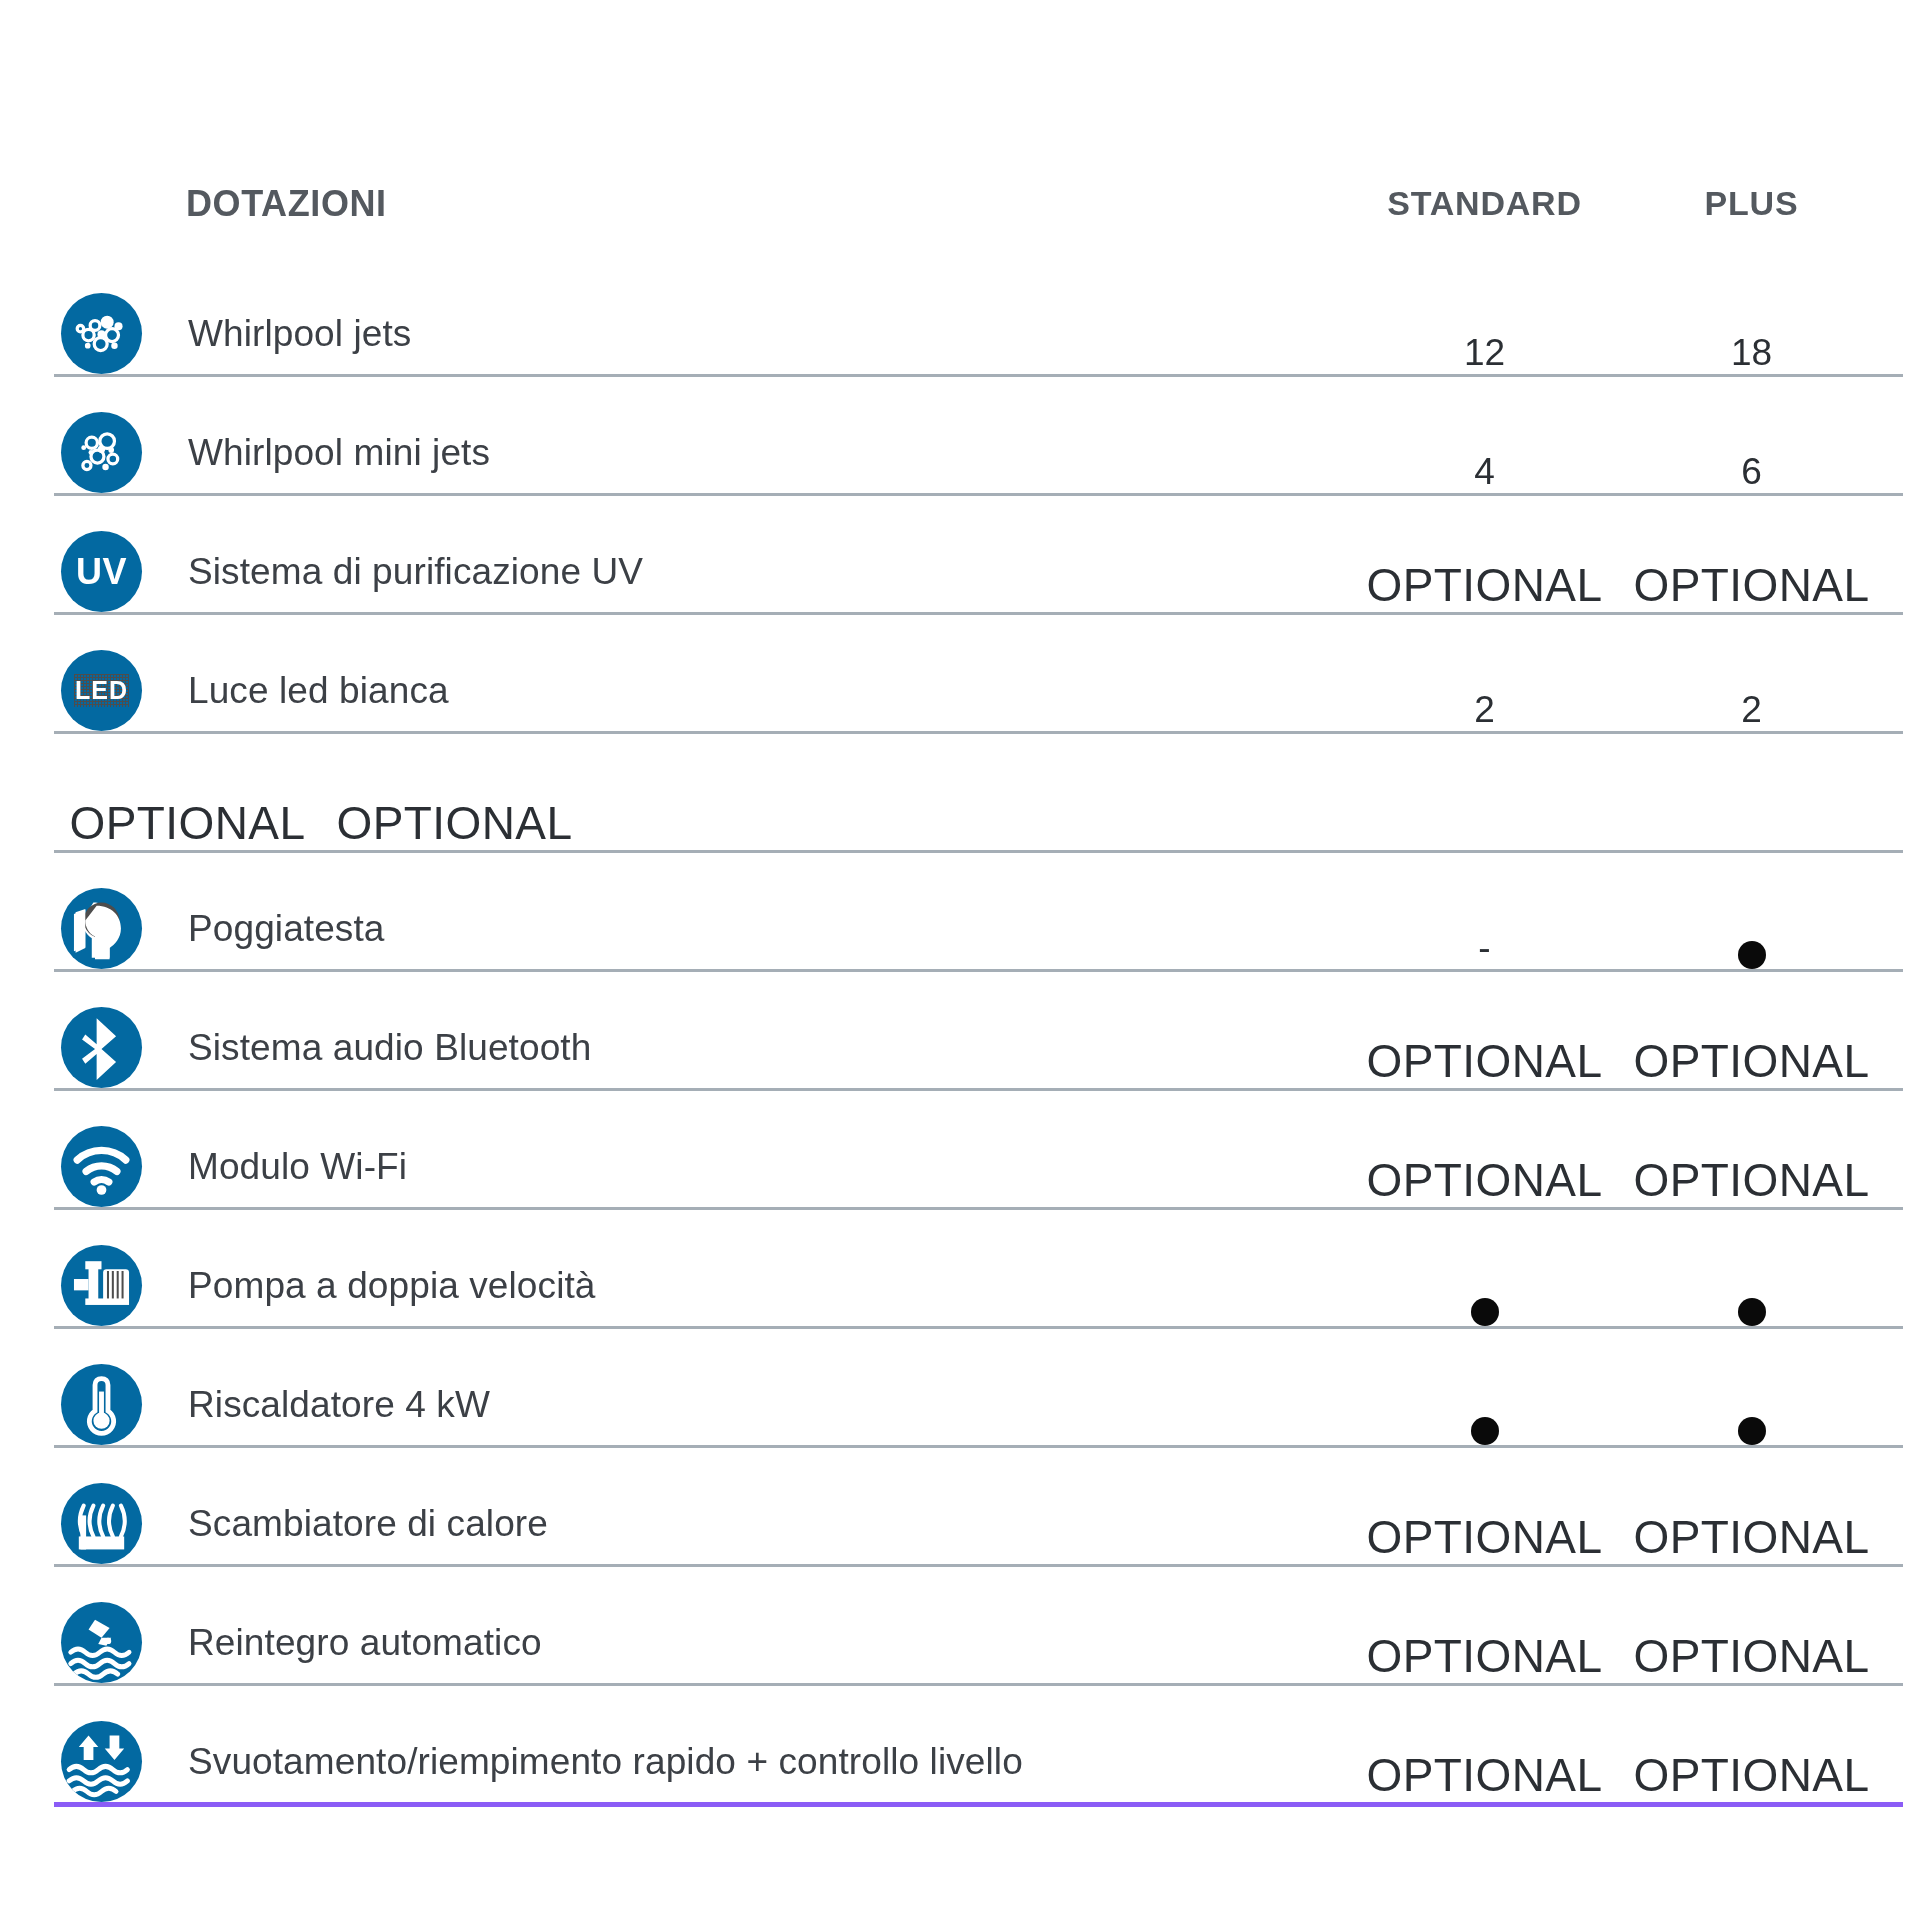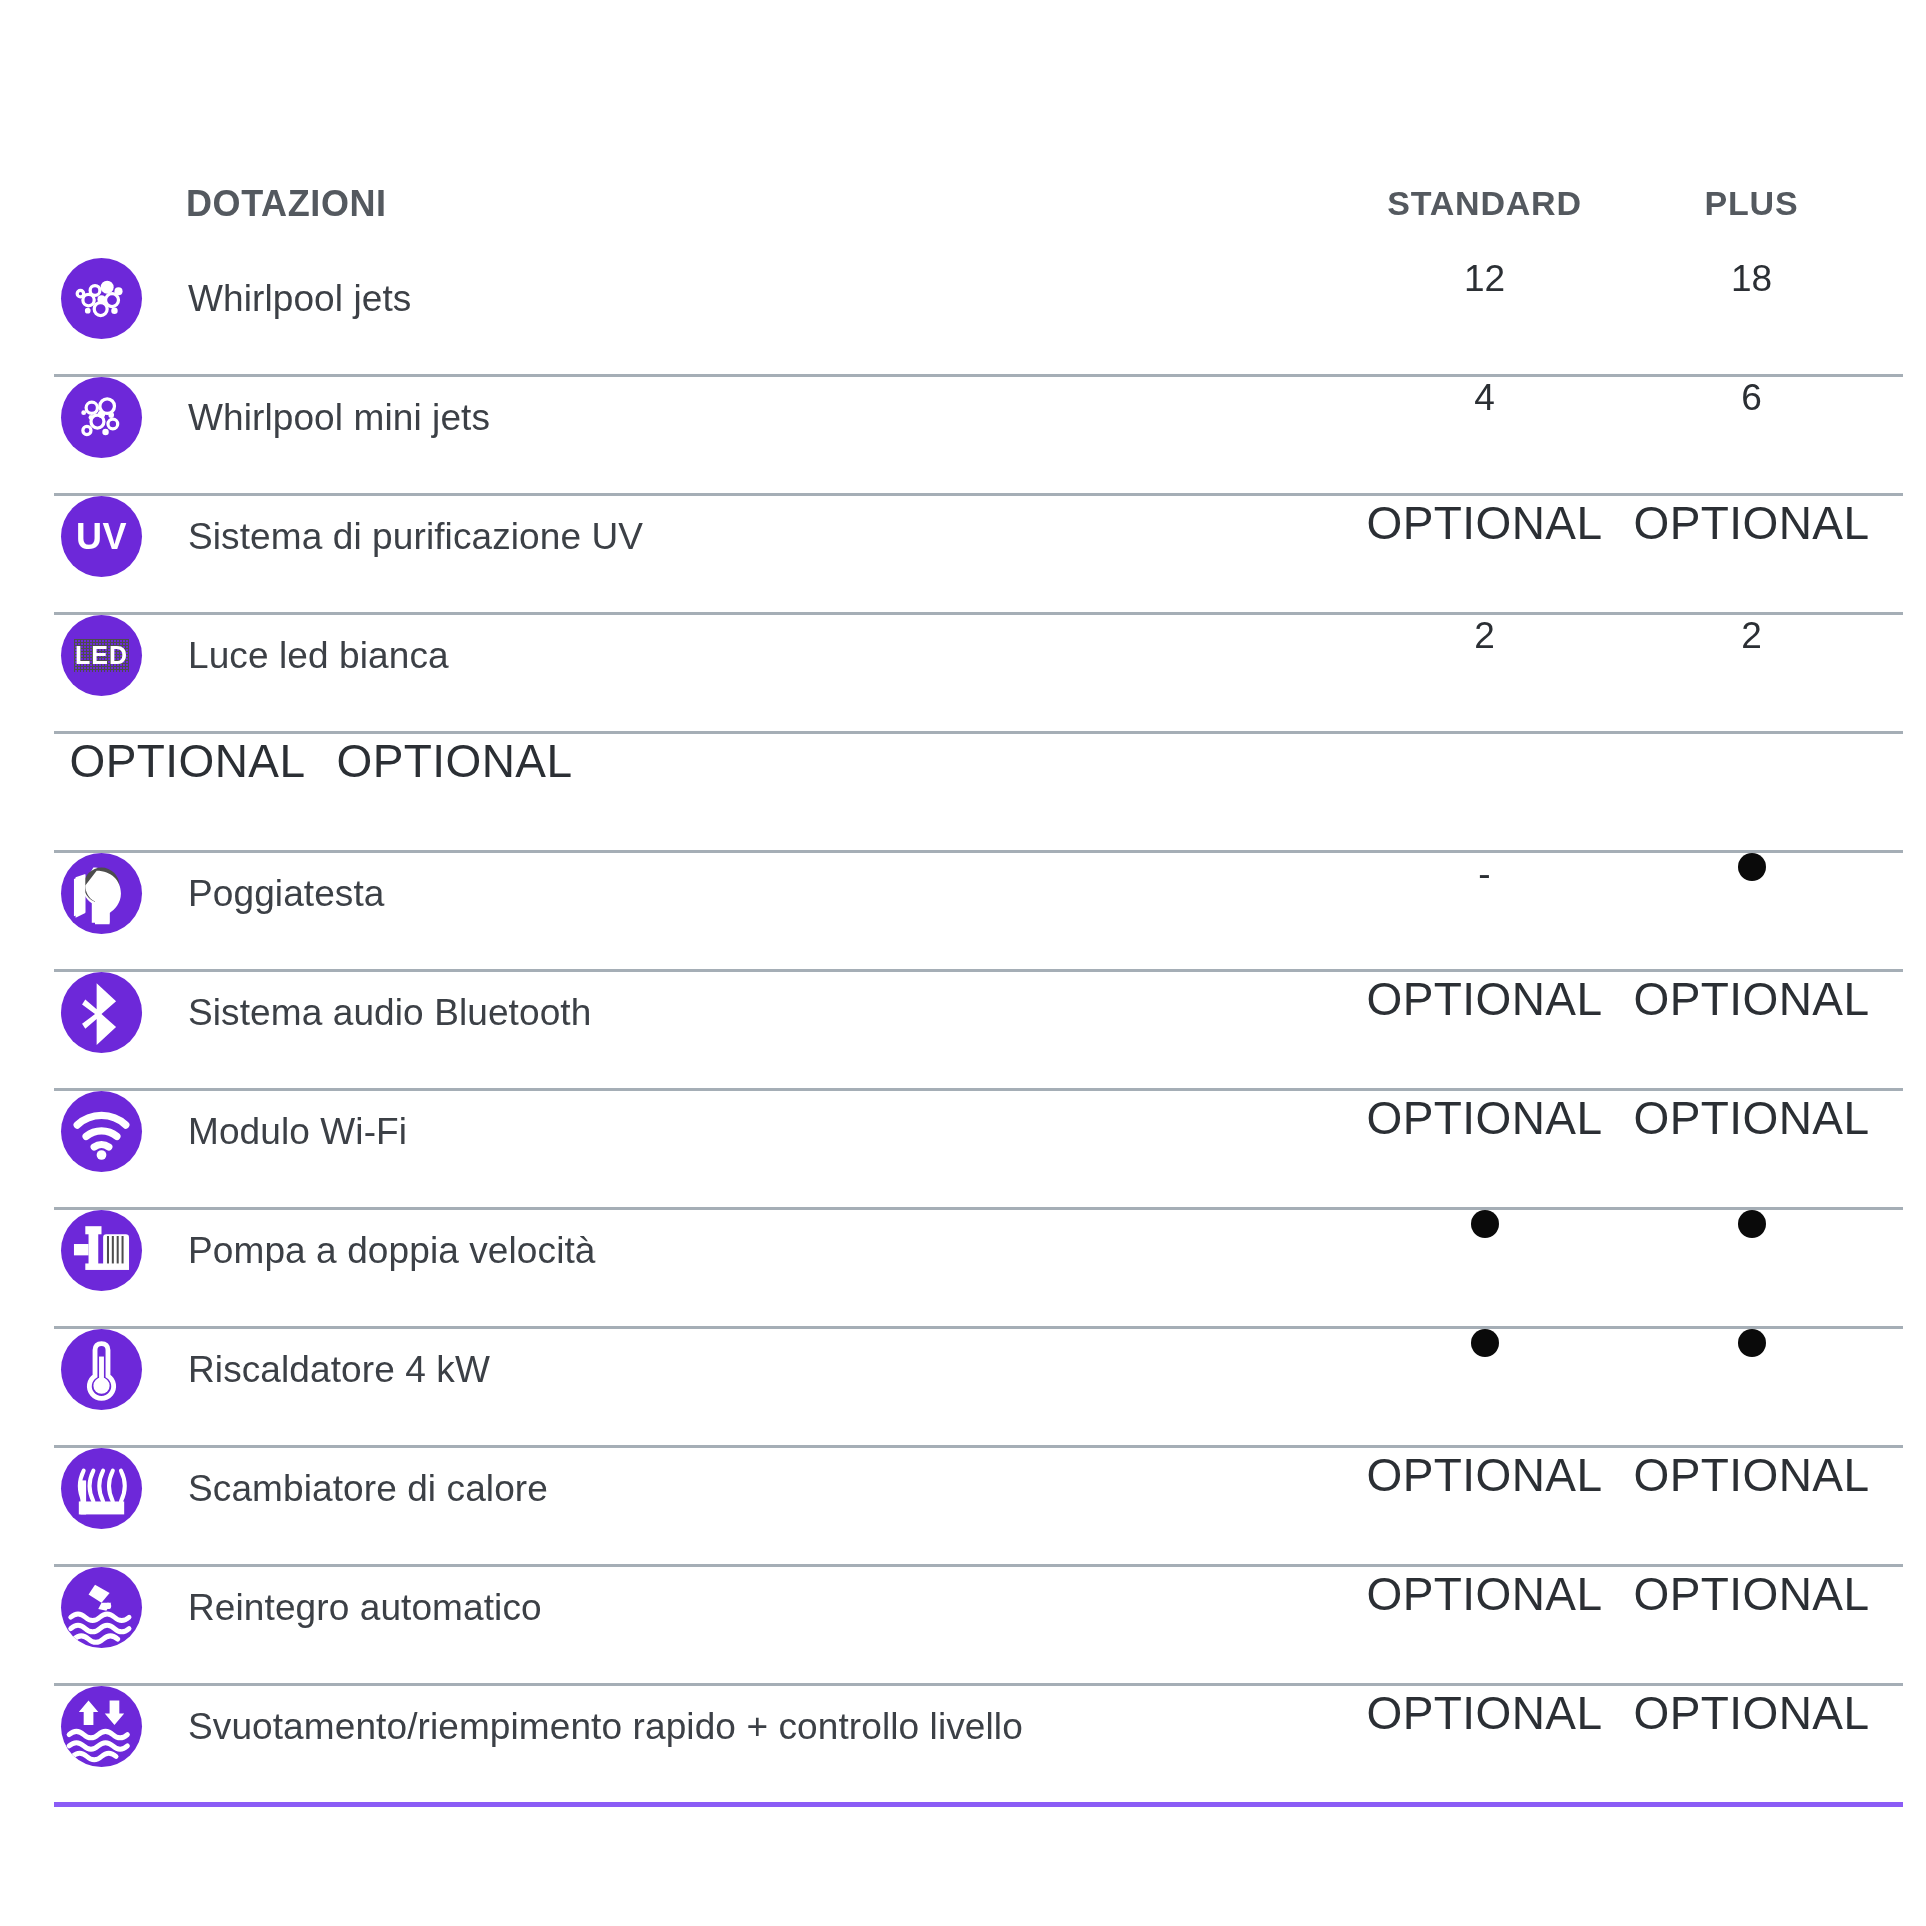--- a/index.html
+++ b/index.html
@@ -51,21 +51,21 @@
     font-size: 34px;
     font-weight: bold;
     letter-spacing: 0.8px;
     color: #54595f;
   }
   .th-col.plus { flex: 0 0 267px; }
 
   
   .row {
     display: flex;
-    align-items: flex-start;
+    align-items: flex-end;
     height: 116px;
     border-bottom: 3px solid #a5aeb6;
   }
   .row.last { border-bottom: 5px solid #8b5cf6; }
 
   .cell-feature {
     flex: 0 0 1297px;
     display: flex;
     align-items: center;
     box-sizing: border-box;
@@ -73,21 +73,21 @@
   .icon-wrap {
     flex: 0 0 95px;
     display: flex;
     align-items: center;
     justify-content: center;
   }
   .icon {
     width: 81px;
     height: 81px;
     border-radius: 50%;
-    background: #6d28d9;
+    background: #0369a1;
     display: flex;
     align-items: center;
     justify-content: center;
     position: relative;
     overflow: hidden;
   }
   .icon svg { display: block; }
   .icon-text {
     color: #ffffff;
     font-weight: bold;

